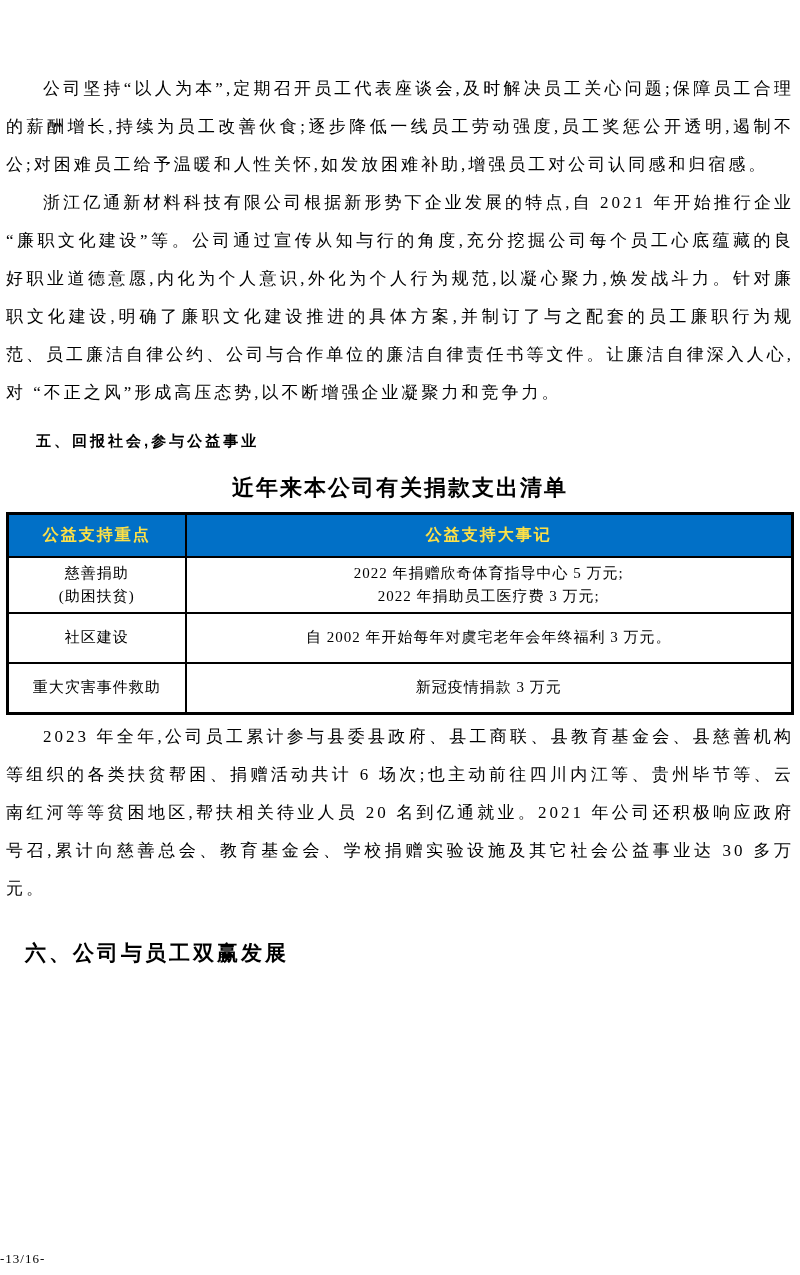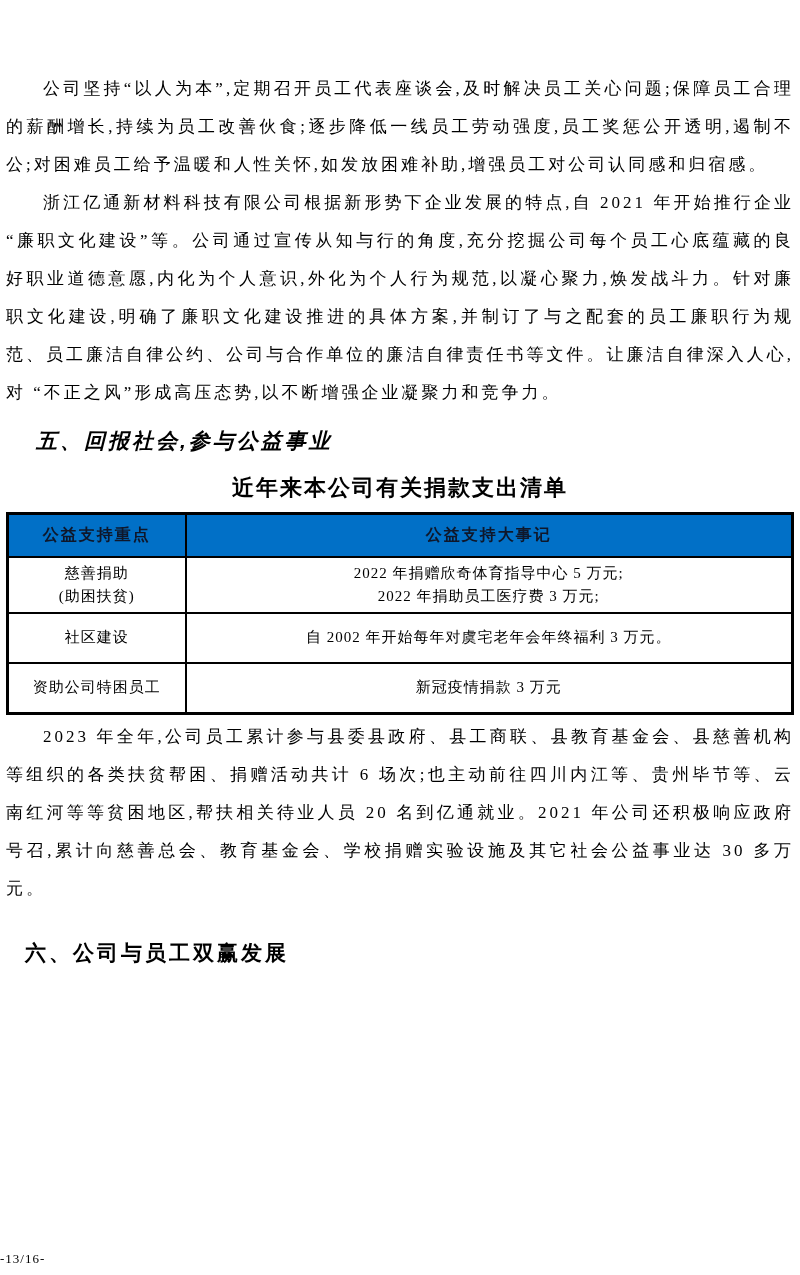--- a/index.html
+++ b/index.html
@@ -21,25 +21,24 @@
     letter-spacing: 3px;
     text-align: justify;
     text-justify: inter-character;
     word-break: break-all;
     text-indent: 37px;
   }
 
   h2.sec5 {
     margin: 6px 0 0 30px;
     font-family: "Liberation Sans", sans-serif;
-    font-size: 21px;
+    font-size: 15px;
     line-height: 46px;
     letter-spacing: 3px;
     font-weight: bold;
-    font-style: italic;
   }
 
   .table-title {
     font-size: 22px;
     font-weight: bold;
     letter-spacing: 2px;
     line-height: 48px;
     text-align: center;
   }
 
@@ -55,21 +54,21 @@
     text-align: center;
     vertical-align: middle;
     padding: 0 4px;
   }
   table.donation thead tr { height: 43px; }
   table.donation thead th {
     background: var(--header-bg, #0170C7);
     font-size: 16px;
     font-weight: bold;
     letter-spacing: 2px;
-    color: #0f172a;
+    color: #fde047;
   }
   table.donation tbody td {
     font-size: 15px;
     letter-spacing: 1px;
     line-height: 23px;
     background: #ffffff;
   }
   tr.r1 { height: 52px; }
   tr.r2 { height: 56px; }
   tr.r3 { height: 50px; }
@@ -137,21 +136,21 @@
         <tr class="r3">
           <td>
             <div>社区建设</div>
           </td>
           <td>
             <div>自 2002 年开始每年对虞宅老年会年终福利 3 万元。</div>
           </td>
         </tr>
         <tr class="r4">
           <td>
-            <div>资助公司特困员工</div>
+            <div>重大灾害事件救助</div>
           </td>
           <td>
             <div>新冠疫情捐款 3 万元</div>
           </td>
         </tr>
       </tbody>
     </table>
 
     <p class="body after-table">2023 年全年,公司员工累计参与县委县政府、县工商联、县教育基金会、县慈善机构等组织的各类扶贫帮困、捐赠活动共计 6 场次;也主动前往四川内江等、贵州毕节等、云南红河等等贫困地区,帮扶相关待业人员 20 名到亿通就业。2021 年公司还积极响应政府号召,累计向慈善总会、教育基金会、学校捐赠实验设施及其它社会公益事业达 30 多万元。</p>
 

